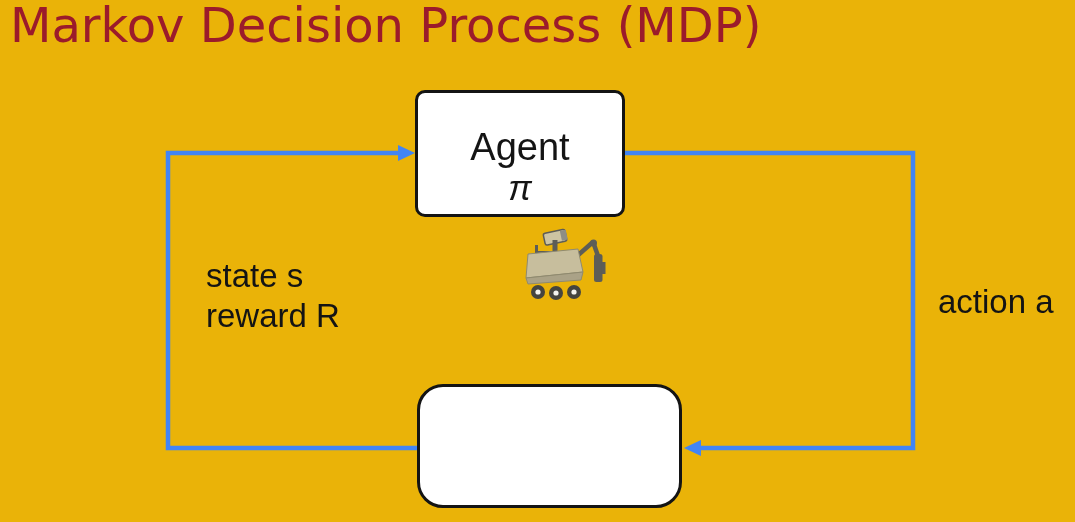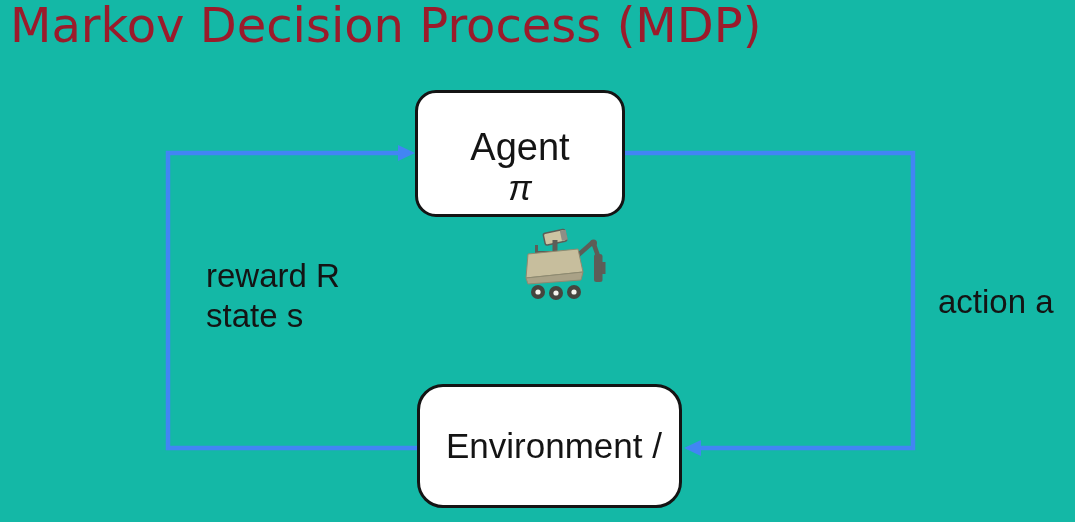--- a/index.html
+++ b/index.html
@@ -1,21 +1,21 @@
 <!DOCTYPE html>
 <html style="--color-title: #9B1B2B; --color-arrow: #4285F4; --color-box_border: #141414; --color-text: #141414;"><head>
 <meta charset="utf-8">
 <style>
   html, body { margin: 0; padding: 0; background: #ffffff; }
 
   .slide {
     position: relative;
     width: 1075px;
     height: 522px;
-    background: #14b8a6;
+    background: #eab308;
     overflow: hidden;
     font-family: "Liberation Sans", sans-serif;
     color: var(--color-text, #141414);
   }
 
   .title {
     position: absolute;
     left: 10px;
     top: -6px;
     margin: 0;
@@ -49,21 +49,21 @@
     position: absolute;
     box-sizing: border-box;
     background: #ffffff;
     border: 3px solid var(--color-box_border, #141414);
   }
   .box.agent {
     left: 415px;
     top: 90px;
     width: 210px;
     height: 127px;
-    border-radius: 21px;
+    border-radius: 10px;
     display: flex;
     flex-direction: column;
     align-items: center;
     justify-content: center;
     padding-top: 26px;
   }
   .agent-label {
     font-size: 38px;
     line-height: 1.05;
   }
@@ -152,22 +152,21 @@
       <circle cx="56" cy="66" r="7"></circle>
     </g>
     <g fill="#f4f4ee">
       <circle cx="20" cy="66" r="2.6"></circle>
       <circle cx="38" cy="67" r="2.6"></circle>
       <circle cx="56" cy="66" r="2.6"></circle>
     </g>
   </svg>
 
   <div class="box env">
-    <div>Environment /</div>
   </div>
 
   <div class="edge-label state-reward">
+    <div>state s</div>
     <div>reward R</div>
-    <div>state s</div>
   </div>
   <div class="edge-label action">action a</div>
 
 </div>
 
 </body></html>

